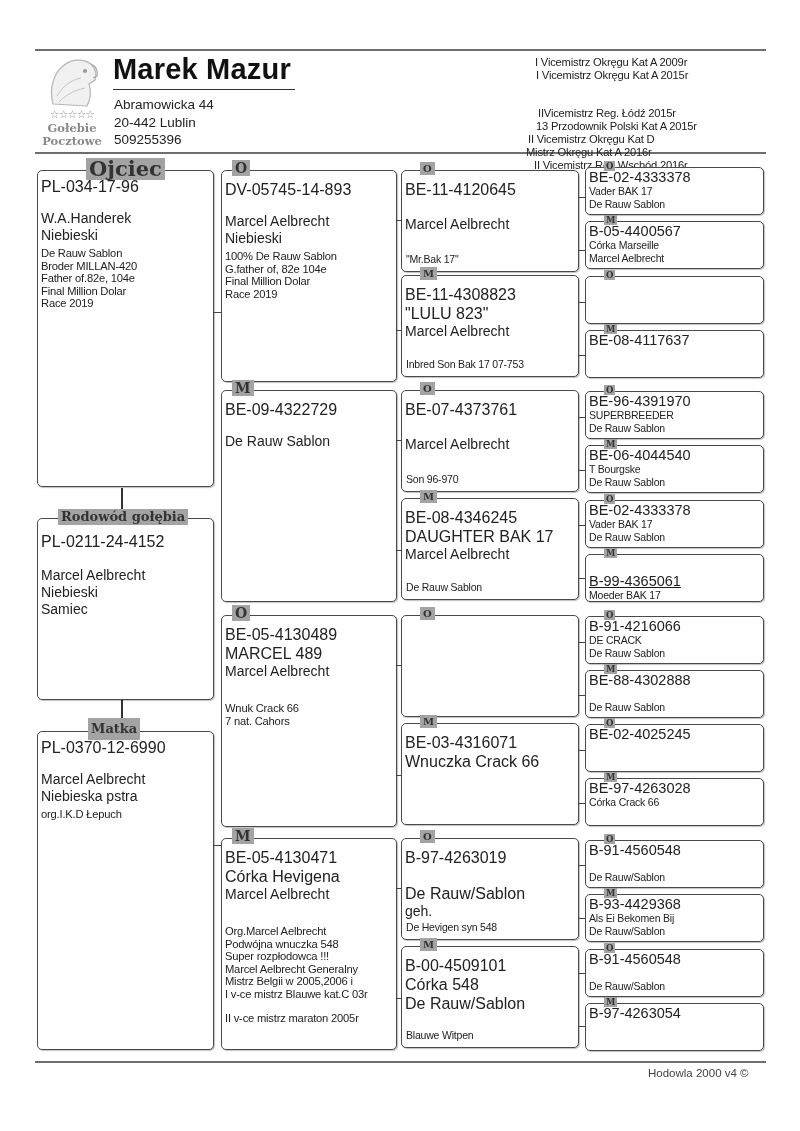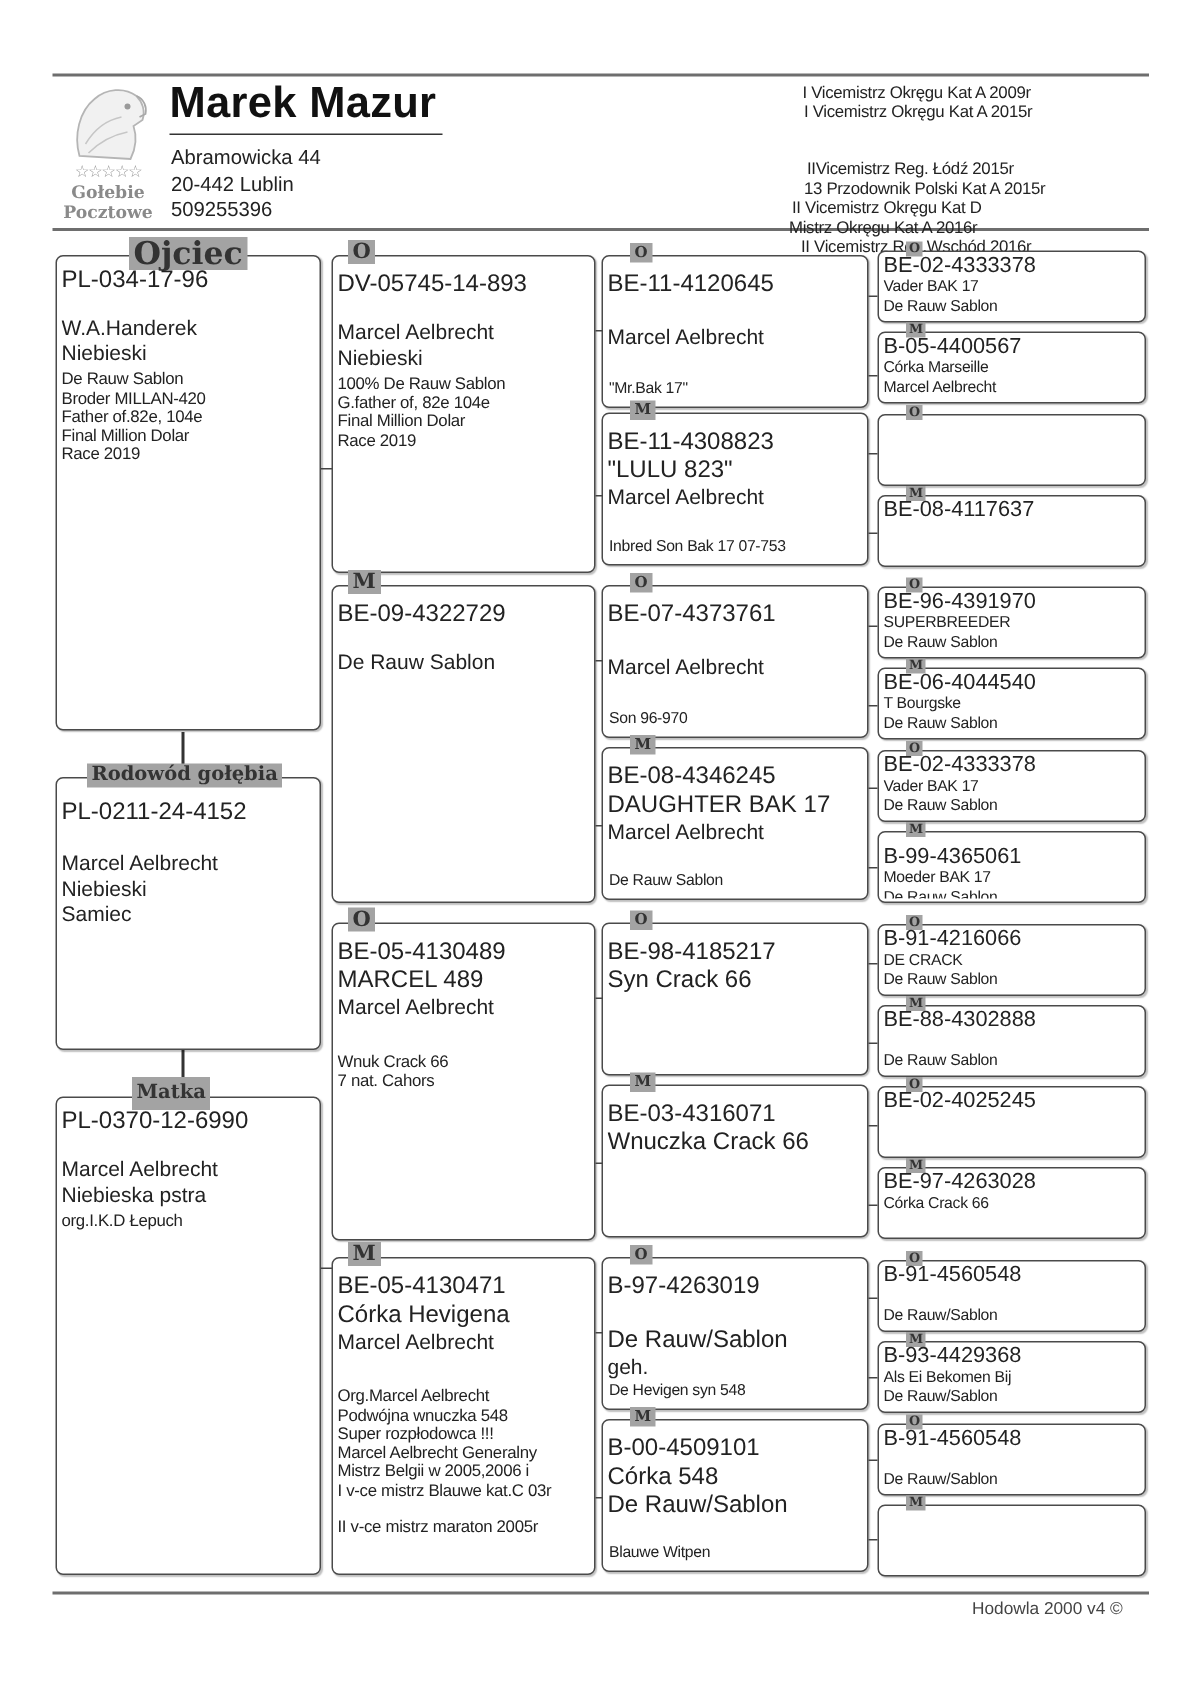--- a/index.html
+++ b/index.html
@@ -196,24 +196,20 @@
       <div class="legend" style="left:18px;font-size:10px;top:-9px;line-height:13px;">M</div>
       <div class="content">
         <div class="t-big" style="margin-top:6px;">BE-08-4346245</div>
         <div class="t-big">DAUGHTER BAK 17</div>
         <div class="t-med">Marcel Aelbrecht</div>
       </div>
       <div class="t-xs" style="position:absolute;left:4px;bottom:6px;">De Rauw Sablon</div>
     </div>
     <div class="box" style="left:401px;top:615px;width:178px;height:102px;">
       <div class="legend" style="left:18px;font-size:10px;top:-9px;line-height:13px;">O</div>
-      <div class="content">
-        <div class="t-big" style="margin-top:6px;">BE-98-4185217</div>
-        <div class="t-big">Syn Crack 66</div>
-      </div>
     </div>
     <div class="box" style="left:401px;top:723px;width:178px;height:102px;">
       <div class="legend" style="left:18px;font-size:10px;top:-9px;line-height:13px;">M</div>
       <div class="content">
         <div class="t-big" style="margin-top:6px;">BE-03-4316071</div>
         <div class="t-big">Wnuczka Crack 66</div>
       </div>
     </div>
     <div class="box" style="left:401px;top:838px;width:178px;height:102px;">
       <div class="legend" style="left:18px;font-size:10px;top:-9px;line-height:13px;">O</div>
@@ -282,21 +278,21 @@
     <div class="box" style="left:585px;top:500px;width:179px;height:48px;">
       <div class="legend" style="left:18px;font-size:8.5px;top:-7px;line-height:10px;padding:0 2px;">O</div>
       <div class="content" style="top:1px;">
         <div class="t-med" style="font-size:14.5px;line-height:16px;">BE-02-4333378</div>
         <div class="t-xs" style="height:13px;line-height:13px;">Vader BAK 17</div>
         <div class="t-xs" style="line-height:13px;">De Rauw Sablon</div>
       </div>
     </div>
     <div class="box" style="left:585px;top:554px;width:179px;height:48px;">
       <div class="legend" style="left:18px;font-size:8.5px;top:-7px;line-height:10px;padding:0 2px;">M</div>
-      <div class="content" style="top:8px;">
+      <div class="content" style="top:18px;text-decoration:underline;">
         <div class="t-med" style="font-size:14.5px;line-height:16px;">B-99-4365061</div>
         <div class="t-xs" style="height:13px;line-height:13px;">Moeder BAK 17</div>
         <div class="t-xs" style="line-height:13px;">De Rauw Sablon</div>
       </div>
     </div>
     <div class="box" style="left:585px;top:616px;width:179px;height:48px;">
       <div class="legend" style="left:18px;font-size:8.5px;top:-7px;line-height:10px;padding:0 2px;">O</div>
       <div class="content" style="top:1px;">
         <div class="t-med" style="font-size:14.5px;line-height:16px;">B-91-4216066</div>
         <div class="t-xs" style="height:13px;line-height:13px;">DE CRACK</div>
@@ -346,20 +342,25 @@
     <div class="box" style="left:585px;top:949px;width:179px;height:48px;">
       <div class="legend" style="left:18px;font-size:8.5px;top:-7px;line-height:10px;padding:0 2px;">O</div>
       <div class="content" style="top:1px;">
         <div class="t-med" style="font-size:14.5px;line-height:16px;">B-91-4560548</div>
         <div class="t-xs" style="height:13px;line-height:13px;"></div>
         <div class="t-xs" style="line-height:13px;">De Rauw/Sablon</div>
       </div>
     </div>
     <div class="box" style="left:585px;top:1003px;width:179px;height:48px;">
       <div class="legend" style="left:18px;font-size:8.5px;top:-7px;line-height:10px;padding:0 2px;">M</div>
+      <div class="content" style="top:1px;">
+        <div class="t-med" style="font-size:14.5px;line-height:16px;">B-97-4263054</div>
+        <div class="t-xs" style="height:13px;line-height:13px;"></div>
+        <div class="t-xs" style="line-height:13px;"></div>
+      </div>
     </div>
   </div>
 
 <div class="footer">Hodowla 2000 v4 ©</div>
 
 <div class="line-h" style="left:397px;top:220px;width:5px;"></div>
 <div class="line-h" style="left:397px;top:330px;width:5px;"></div>
 <div class="line-h" style="left:397px;top:440px;width:5px;"></div>
 <div class="line-h" style="left:397px;top:550px;width:5px;"></div>
 <div class="line-h" style="left:397px;top:665px;width:5px;"></div>

